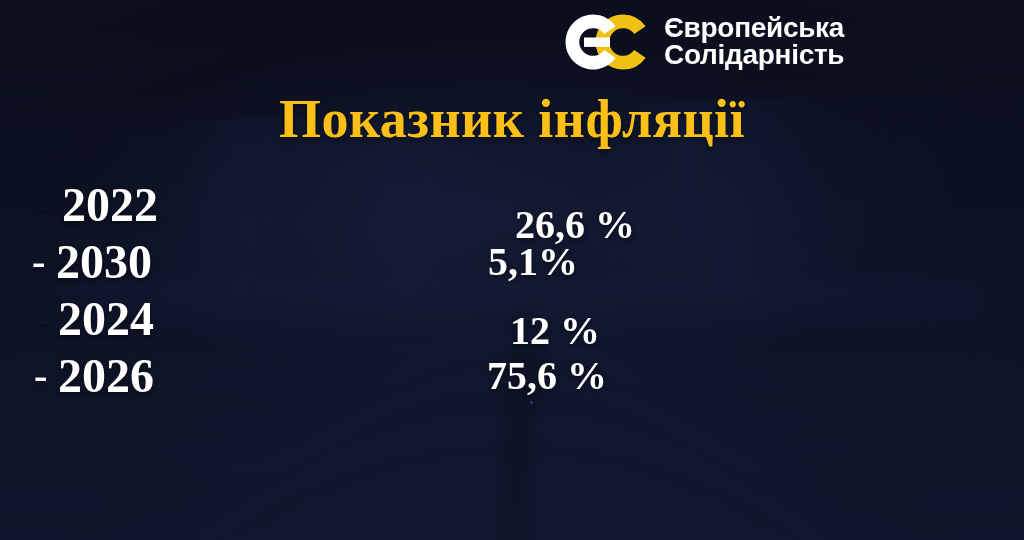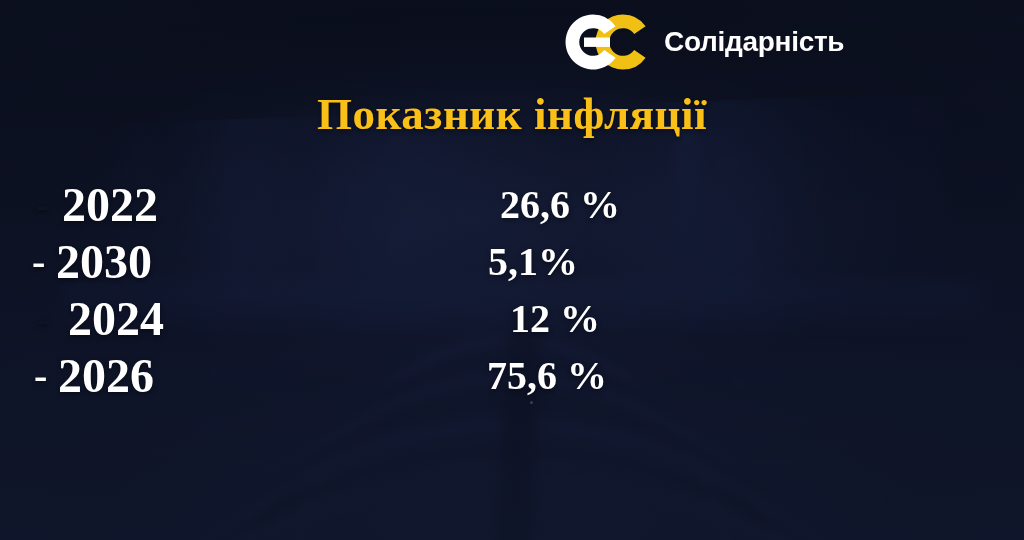--- a/index.html
+++ b/index.html
@@ -203,21 +203,21 @@
   .logo-words .l2 { font-size: 28px; display: block; }
 
   
   .title {
     position: absolute;
     left: 0;
     right: 0;
     top: 88px;
     text-align: center;
     color: #fbc018;
-    font-size: 45px;
+    font-size: 54px;
     font-weight: bold;
     letter-spacing: .5px;
     text-shadow: 0 2px 4px rgba(0,0,0,.45);
   }
 
   
   .rows {
     position: absolute;
     left: 0;
     right: 0;
@@ -247,29 +247,29 @@
     width: 270px;
     text-align: center;
     font-size: 40px;
     font-weight: bold;
     color: #ffffff;
     text-shadow: 0 2px 5px rgba(0,0,0,.45);
   }
   
   .row.r0 .dash  { left: 36px; }
   .row.r0 .year  { left: 62px; }
-  .row.r0 .value { left: 425px; }
+  .row.r0 .value { left: 440px; margin-top: 20px; }
 
   .row.r1 .dash  { left: 32px; }
   .row.r1 .year  { left: 56px; }
   .row.r1 .value { left: 398px; }
 
   .row.r2 .dash  { left: 36px; }
-  .row.r2 .year  { left: 68px; }
-  .row.r2 .value { left: 420px; }
+  .row.r2 .year  { left: 58px; }
+  .row.r2 .value { left: 420px; margin-top: 12px; }
 
   .row.r3 .dash  { left: 34px; }
   .row.r3 .year  { left: 58px; }
   .row.r3 .value { left: 412px; }
 
   .dash-white { color: #ffffff; }
   .dash-dark  { color: #0d1426; text-shadow: none; }
 </style>
 </head>
 <body>
@@ -317,20 +317,21 @@
         <path d="M33 1.5
                  a27.5 27.5 0 1 0 22.6 43.2
                  l-11.4 -7.6
                  a13.8 13.8 0 1 1 0 -16.2
                  l11.4 -7.6
                  A27.5 27.5 0 0 0 33 1.5 Z" fill="#ffffff"></path>
         <rect x="24" y="24.5" width="26" height="9.4" fill="#ffffff"></rect>
       </svg>
     </div>
     <div class="logo-words">
+      <span class="l1">Європейська</span>
       <span class="l2">Солідарність</span>
     </div>
   </div>
 
   <div class="title">Показник інфляції</div>
 
   <div class="rows">
 
     <div class="row r0">
       <span class="dash dash-dark">-</span>

